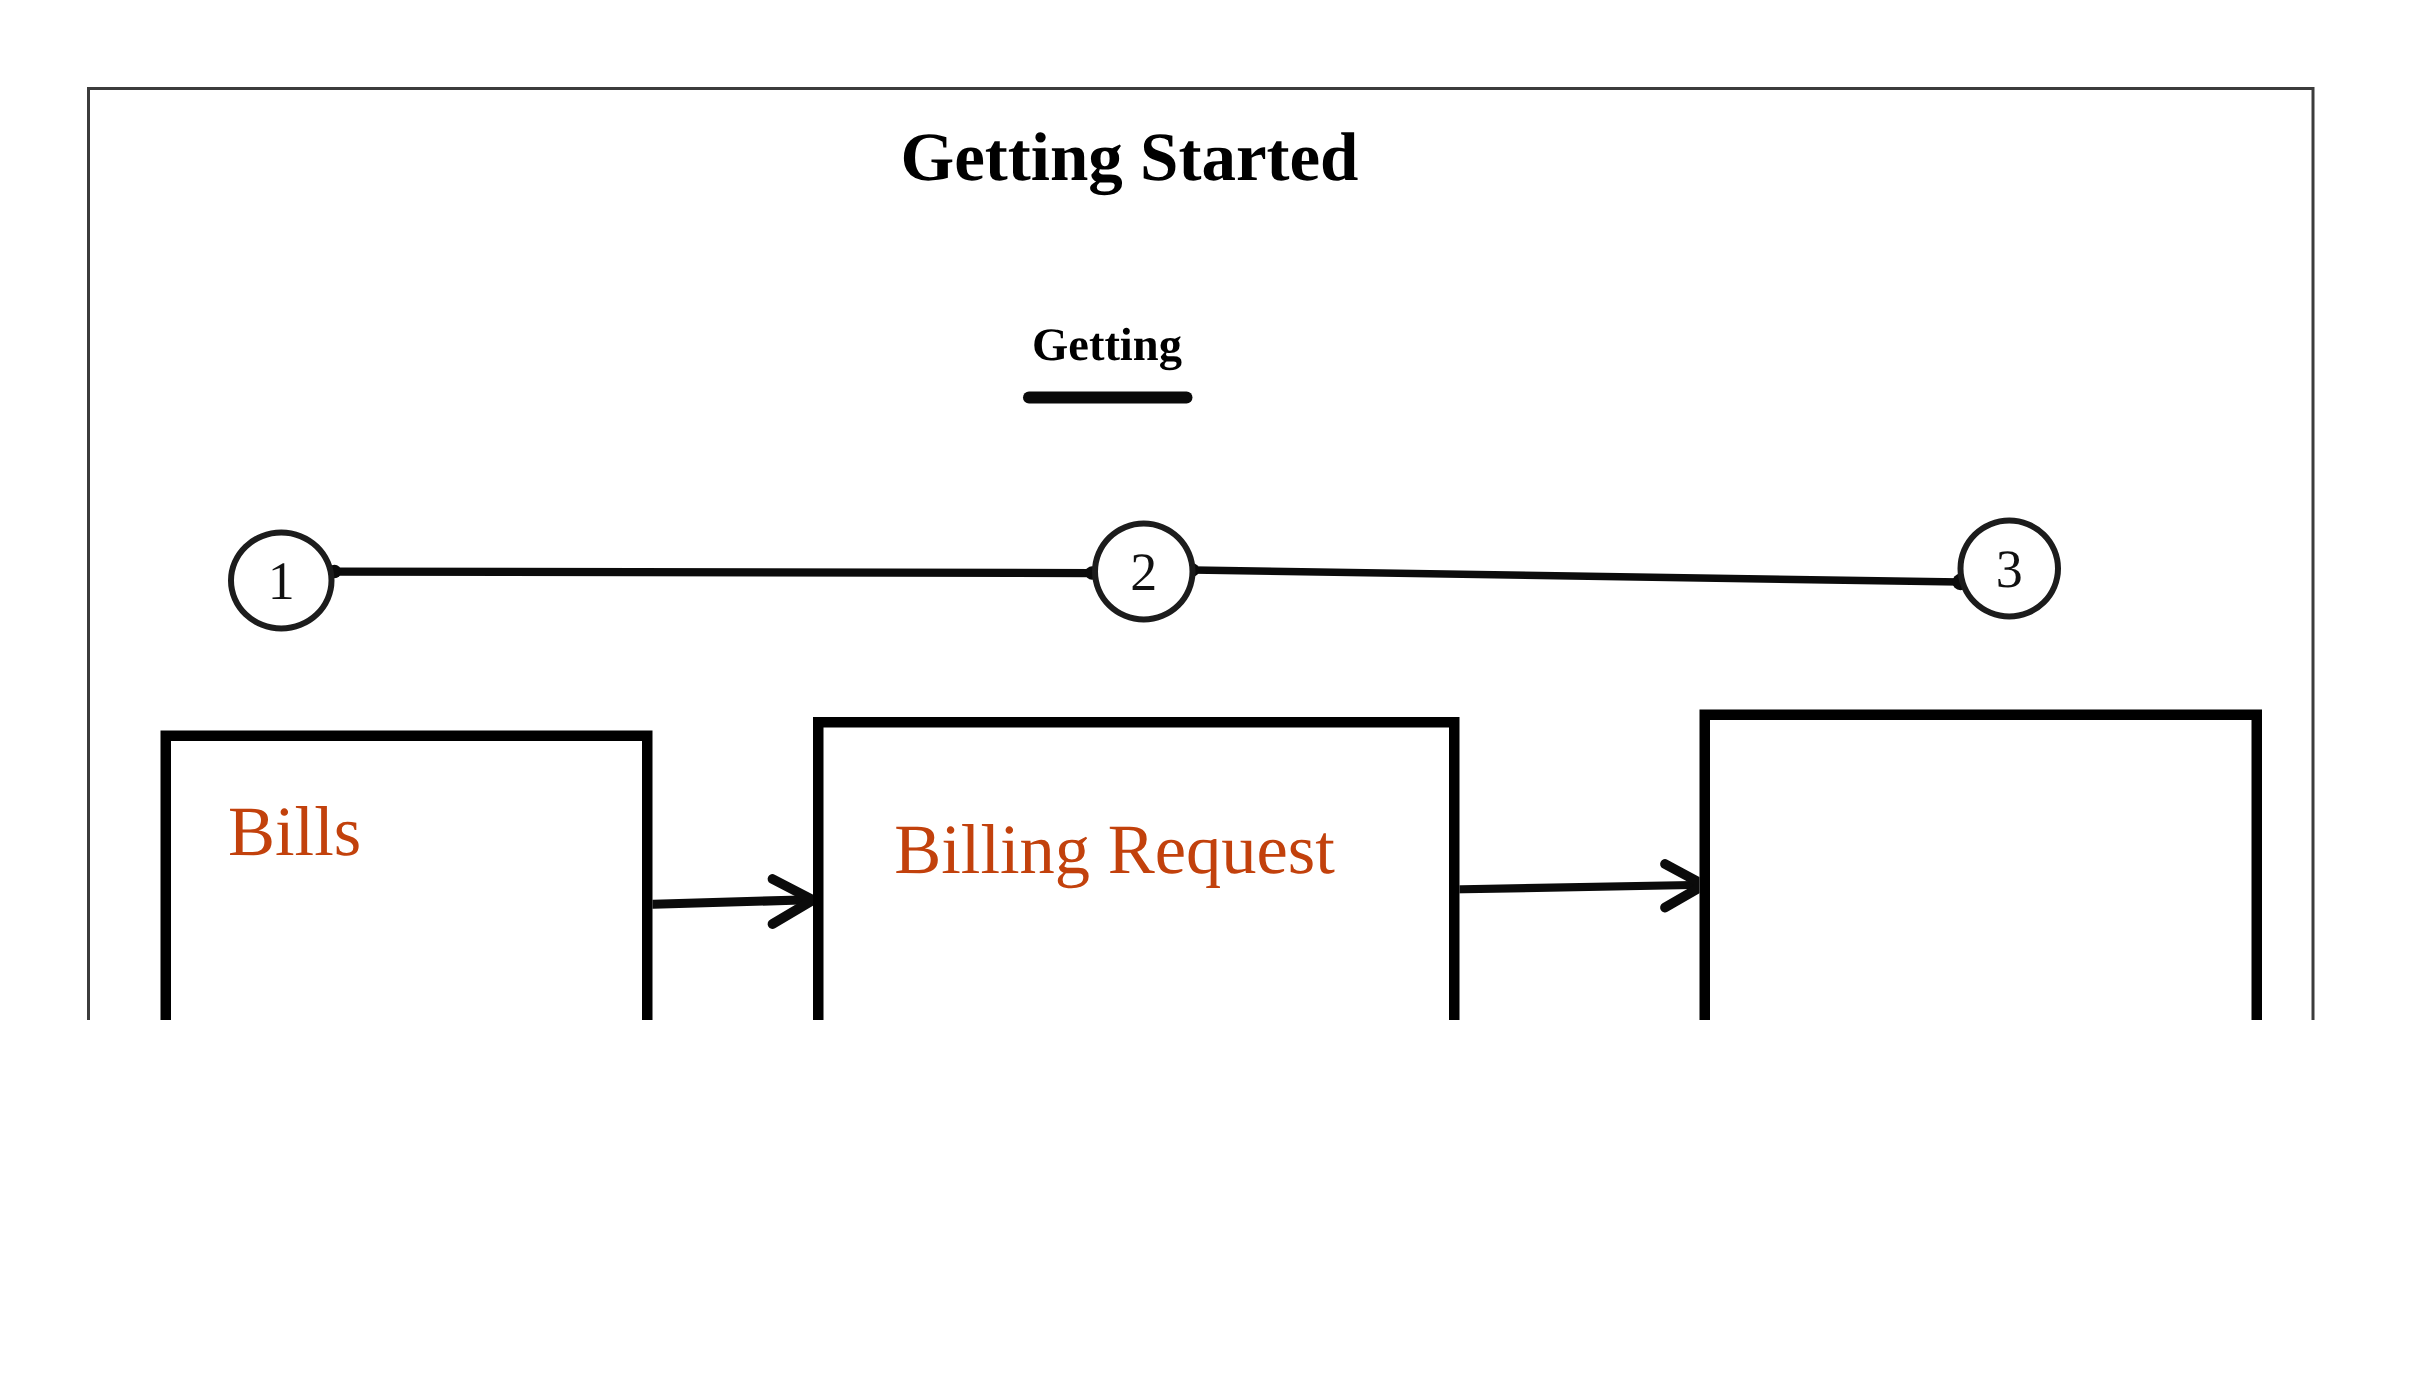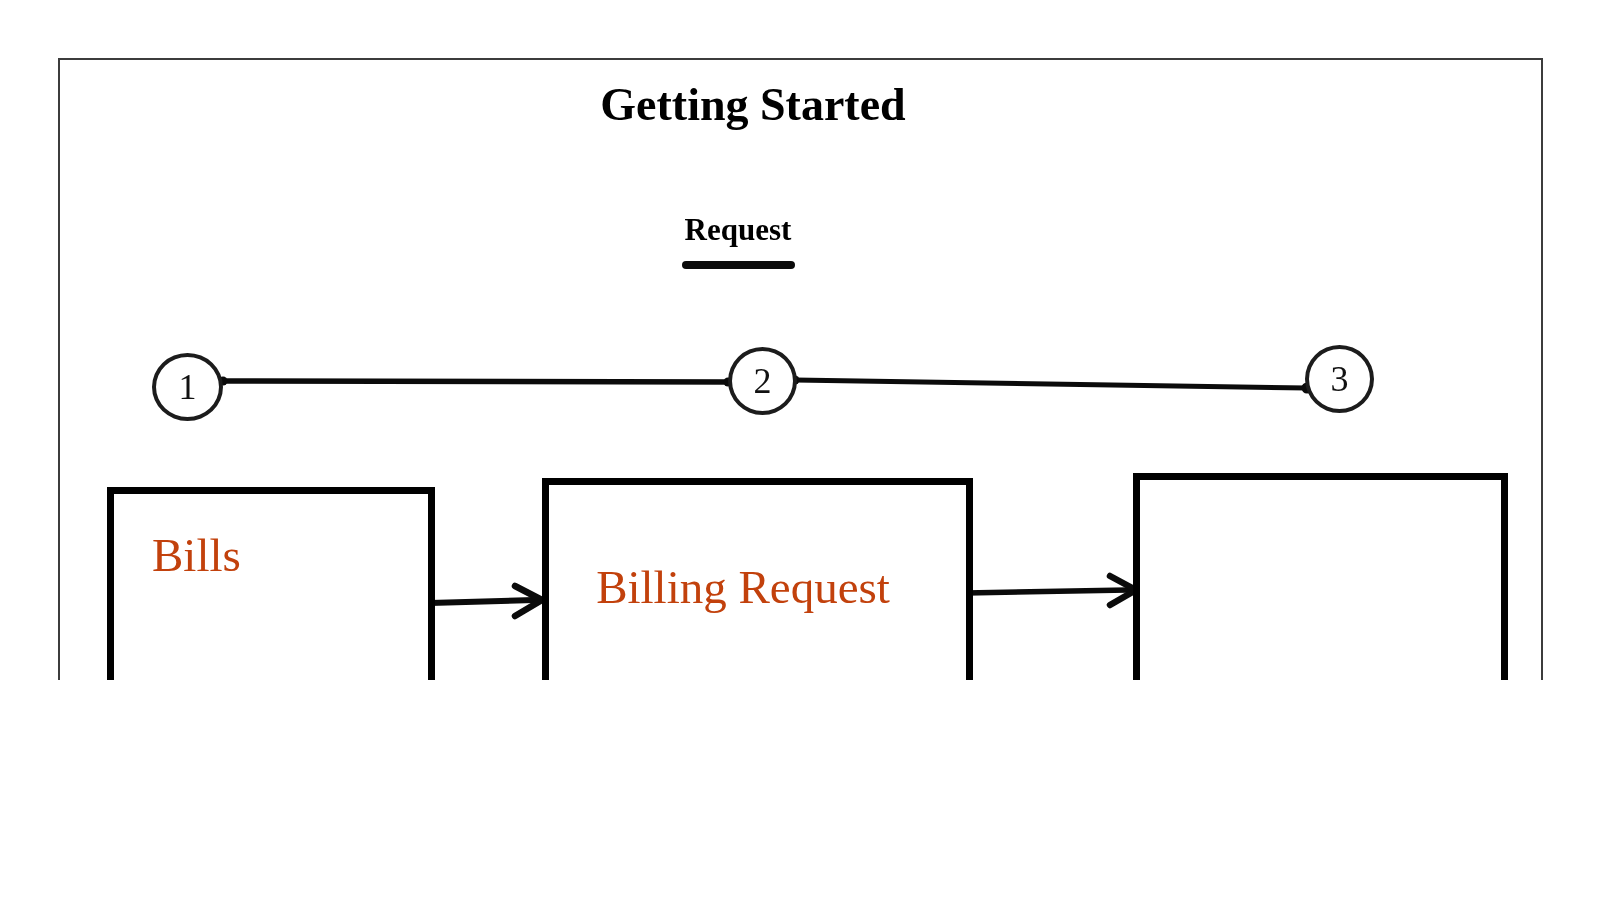--- a/index.html
+++ b/index.html
@@ -92,33 +92,33 @@
   .flow-box.b2 { left: 542px; top: 478px; width: 431px; height: 240px; }
   .flow-box.b3 { left: 1133px; top: 473px; width: 375px; height: 252px; }
   .flow-label {
     position: absolute;
     font-size: 47px;
     color: #c2410c;
     white-space: nowrap;
     line-height: 1;
   }
   .flow-label.l1 { left: 152px; top: 532px; }
-  .flow-label.l2 { left: 743px; top: 564px; transform: translateX(-50%); }
+  .flow-label.l2 { left: 743px; top: 544px; transform: translateX(-50%); }
   .flow-label.l3 { left: 1298px; top: 552px; transform: translateX(-50%); }
 </style>
 </head>
 <body>
 
 <div class="canvas">
 
   <div class="frame"></div>
 
   <div class="diagram-title">Getting Started</div>
 
-  <div class="section-label">Request</div>
+  <div class="section-label">Getting</div>
 
   <div class="section-underline"></div>
 
   <svg class="connector-layer" viewBox="0 0 1608 917" xmlns="http://www.w3.org/2000/svg">
     <g>
       <line x1="223" y1="381" x2="728" y2="382" stroke="#0b0b0b" stroke-width="5.5" stroke-linecap="round"></line>
       <circle cx="223" cy="381" r="4.5" fill="#0b0b0b"></circle>
       <circle cx="728" cy="382" r="4.5" fill="#0b0b0b"></circle>
     </g>
     <g>

